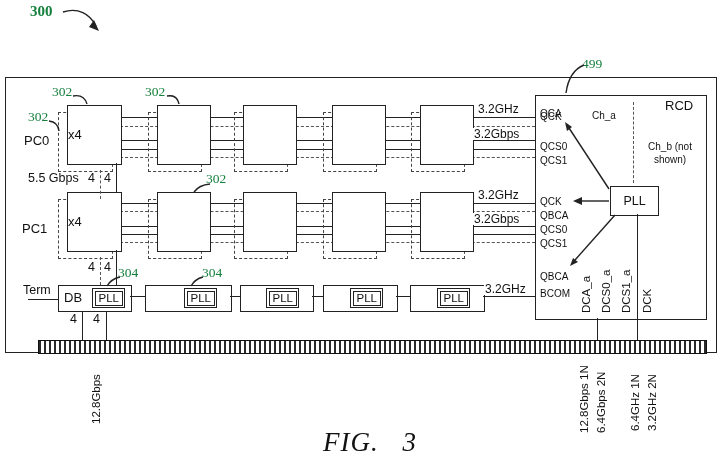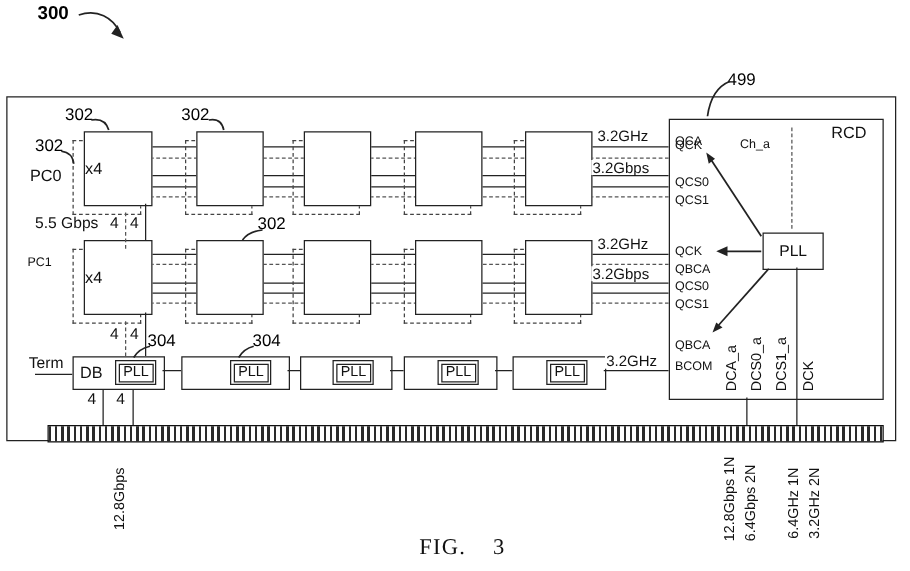--- a/index.html
+++ b/index.html
@@ -1,39 +1,39 @@
 <!DOCTYPE html>
 <html><head>
 <meta charset="utf-8">
 <style>
   html,body{margin:0;padding:0;background:#fff;}
   .fig{position:relative;width:728px;height:457px;background:#fff;overflow:hidden;
        font-family:"Liberation Sans",sans-serif;color:#111;}
   .lbl{position:absolute;font-size:12.5px;line-height:13px;white-space:nowrap;color:#111;}
-  .ref{position:absolute;font-size:13.5px;line-height:14px;white-space:nowrap;color:#000000;}
+  .ref{position:absolute;font-size:13.5px;line-height:14px;white-space:nowrap;color:#15803d;font-family:Liberation Serif, serif;}
   .board{position:absolute;border:1.7px solid #222;background:#fff;}
   .lineH{position:absolute;height:0;border-top:1.5px solid #222;}
   .lineHd{position:absolute;height:0;border-top:1.4px dashed #555;}
   .lineV{position:absolute;width:0;border-left:1.5px solid #222;}
   .lineVd{position:absolute;width:0;border-left:1.4px dashed #555;}
   .ghost{position:absolute;border:1.5px dashed #444;background:transparent;}
   .chipbody{position:absolute;border:1.6px solid #222;background:#fff;}
   .chipbody span{display:block;text-align:left;font-size:13px;}
   .bufbox{position:absolute;border:1.5px solid #222;background:#fff;}
   .pllbox{position:absolute;border:1.2px solid #222;background:#fff;padding:1.5px;}
   .pllbox .inner{border:1.2px solid #222;font-size:11.5px;line-height:13px;text-align:center;padding:0 3px;height:13px;}
   .rcd{position:absolute;border:1.6px solid #222;background:#fff;}
   .sig{position:absolute;font-size:10px;line-height:13px;white-space:nowrap;}
   .rate{position:absolute;font-size:12px;line-height:12px;white-space:nowrap;background:#fff;padding:0 1px;}
   .rot{position:absolute;font-size:11.5px;line-height:12px;white-space:nowrap;
        transform:rotate(-90deg);transform-origin:0 0;}
   .conn{position:absolute;border:1px solid #111;
         background:repeating-linear-gradient(90deg,#2a2a2a 0 2px,#fff 2px 5px);}
-  .caption{position:absolute;font-family:"Liberation Serif",serif;
-           font-size:18px;letter-spacing:1px;word-spacing:16px;}
+  .caption{position:absolute;font-family:"Liberation Serif",serif;font-style:italic;
+           font-size:27px;letter-spacing:1px;word-spacing:16px;}
   svg.overlay{position:absolute;left:0;top:0;pointer-events:none;}
 </style>
 </head>
 <body>
 
 <div class="fig">
 
   <div class="ref" style="left:30px;top:4px;font-weight:bold;font-size:15px">300</div>
 
   <div class="board" style="left:5px;top:77px;width:710px;height:274px"></div>
@@ -89,21 +89,21 @@
   <div class="lineV" style="left:82px;top:310px;height:30px"></div>
   <div class="lineV" style="left:106px;top:310px;height:30px"></div>
   <div class="lbl" style="left:70px;top:313px">4</div>
   <div class="lbl" style="left:93px;top:313px">4</div>
 
   <div class="ref" style="left:52px;top:85px">302</div>
   <div class="ref" style="left:145px;top:85px">302</div>
   <div class="ref" style="left:28px;top:110px">302</div>
   <div class="ref" style="left:206px;top:172px">302</div>
   <div class="lbl" style="left:24px;top:134px;font-size:13px">PC0</div>
-  <div class="lbl" style="left:22px;top:204px;font-size:10px">PC1</div>
+  <div class="lbl" style="left:22px;top:222px;font-size:13px">PC1</div>
   <div class="lbl" style="left:28px;top:172px">5.5 Gbps</div>
 
   <div class="lbl" style="left:23px;top:284px">Term</div>
   <div class="lineH" style="left:28px;top:299px;width:30px"></div>
 
   <div class="bufbox" style="left:58px;top:285px;width:72px;height:25px"></div>
   <div class="lbl" style="left:64px;top:291px;font-size:13px">DB</div>
   <div class="pllbox" style="left:92px;top:288px">
     <div class="inner">PLL</div>
   </div>
@@ -141,20 +141,24 @@
   <div class="rate" style="left:477px;top:103px">3.2GHz</div>
   <div class="rate" style="left:473px;top:128px">3.2Gbps</div>
   <div class="rate" style="left:477px;top:189px">3.2GHz</div>
   <div class="rate" style="left:473px;top:213px">3.2Gbps</div>
 
   <div class="rcd" style="left:535px;top:95px;width:170px;height:223px"></div>
   <div class="ref" style="left:582px;top:57px">499</div>
   <div class="sig" style="left:665px;top:99px;font-size:13px">RCD</div>
   <div class="sig" style="left:592px;top:109px">Ch_a</div>
   <div class="lineVd" style="left:633px;top:102px;height:81px"></div>
+  <div class="sig" style="left:637px;top:140px;width:66px;text-align:center">
+    <span>Ch_b (not</span><br>
+    <span>shown)</span>
+  </div>
 
   <div class="sig" style="left:540px;top:110px">QCK</div>
   <div class="sig" style="left:540px;top:107px">QCA</div>
   <div class="sig" style="left:540px;top:140px">QCS0</div>
   <div class="sig" style="left:540px;top:154px">QCS1</div>
 
   <div class="sig" style="left:540px;top:195px">QCK</div>
   <div class="sig" style="left:540px;top:209px">QBCA</div>
   <div class="sig" style="left:540px;top:223px">QCS0</div>
   <div class="sig" style="left:540px;top:237px">QCS1</div>

